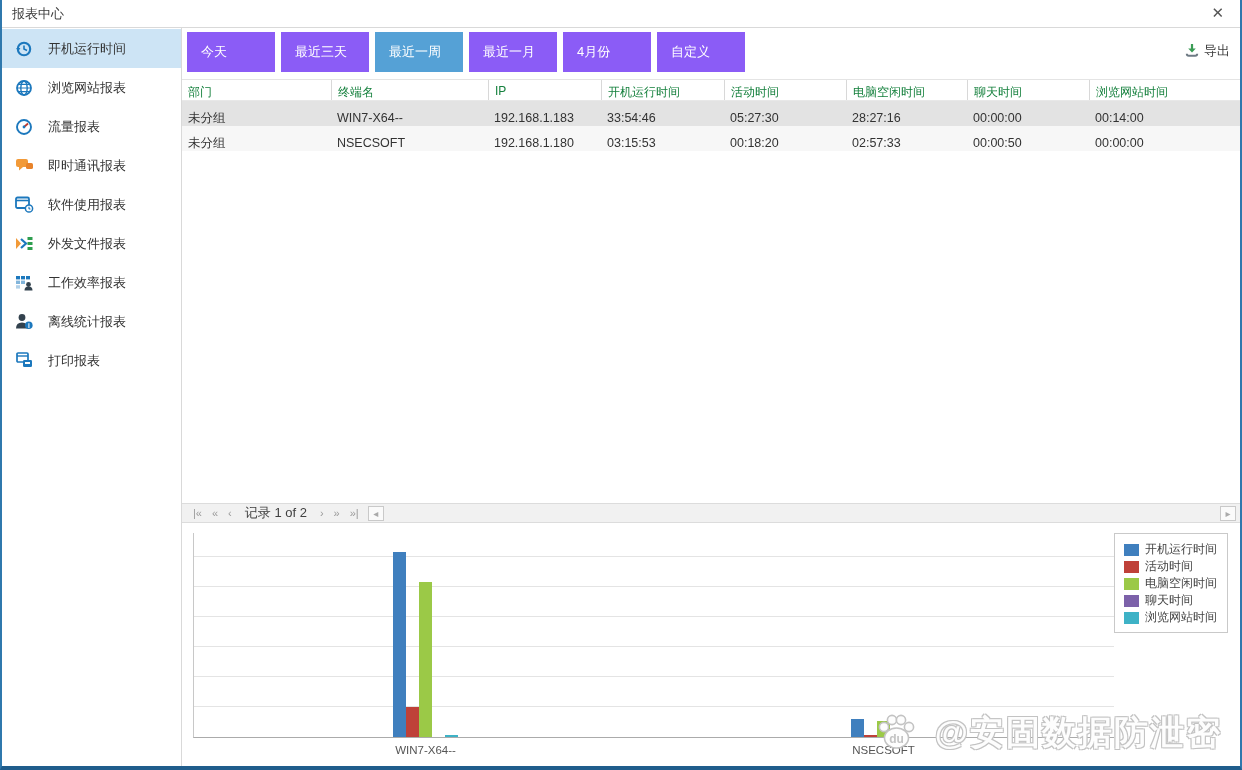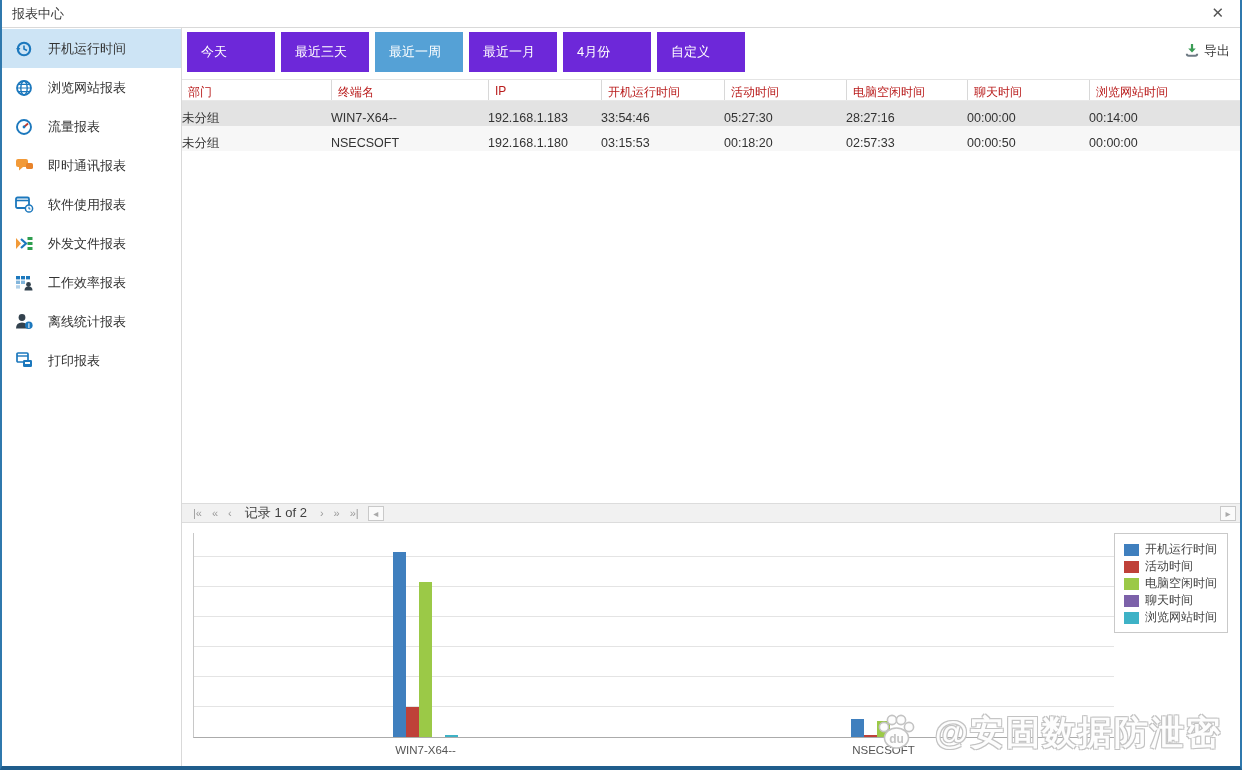--- a/index.html
+++ b/index.html
@@ -15,32 +15,32 @@
   
   .sidebar { width:180px; flex:0 0 180px; border-right:1px solid #d9d9d9; background:#fff; padding-top:1px; }
   .side-item { height:39px; display:flex; align-items:center; cursor:pointer; }
   .side-item.active { background:#cde4f5; }
   .side-item .ic { width:20px; height:18px; margin:0 14px 0 12px; display:flex; align-items:center; justify-content:center; }
   .side-item .lbl { font-size:13px; color:#333; }
   
   .main { flex:1; display:flex; flex-direction:column; min-width:0; position:relative; }
   .tabbar { height:51px; flex:0 0 51px; padding:4px 0 0 5px; position:relative; }
   .tab { display:inline-block; width:88px; height:40px; line-height:40px; margin-right:6px;
-         background:#6d28d9; color:#fff; font-size:13px; padding-left:14px; cursor:pointer; vertical-align:top; }
+         background:#8b5cf6; color:#fff; font-size:13px; padding-left:14px; cursor:pointer; vertical-align:top; }
   .tab.selected { background:#55a1d6; }
   .export-btn { position:absolute; right:10px; top:14px; display:flex; align-items:center; gap:5px;
                 font-size:13px; color:#3c3c3c; cursor:pointer; }
   
   .tbl-header { height:22px; flex:0 0 22px; display:flex; border-top:1px solid #e4e4e4; border-bottom:1px solid #e8e8e8; }
-  .th { font-size:12px; color:#b91c1c; padding:4px 0 0 6px; overflow:hidden; white-space:nowrap; }
+  .th { font-size:12px; color:#15803d; padding:4px 0 0 6px; overflow:hidden; white-space:nowrap; }
   .th + .th { border-left:1px solid #d8d8d8; }
   .tbl-row { height:25px; flex:0 0 25px; display:flex; align-items:center; }
   .tbl-row.odd { background:#e3e3e3; }
   .tbl-row.even { background:#f7f7f7; }
-  .td { font-size:12.5px; color:#333; overflow:hidden; white-space:nowrap;margin-top:9px; }
+  .td { font-size:12.5px; color:#333; padding-left:6px; overflow:hidden; white-space:nowrap;margin-top:9px; }
   .spacer { flex:1 1 auto; background:#fff; }
   
   .pagerbar { height:20px; flex:0 0 20px; background:#f1f1f1; border-top:1px solid #dcdcdc; border-bottom:1px solid #dcdcdc;
               display:flex; align-items:center; padding-left:6px; position:relative; }
   .pg-btn { font-size:11px; color:#9a9a9a; padding:0 5px; cursor:pointer; user-select:none; }
   .pg-text { font-size:13px; color:#404040; padding:0 8px; }
   .scroll-btn { width:16px; height:15px; background:#fafafa; border:1px solid #c9c9c9; color:#aaa; font-size:10px;
                 display:flex; align-items:center; justify-content:center; cursor:pointer; margin-left:4px; }
   .scroll-btn.right { position:absolute; right:4px; top:2px; margin:0; }
   

